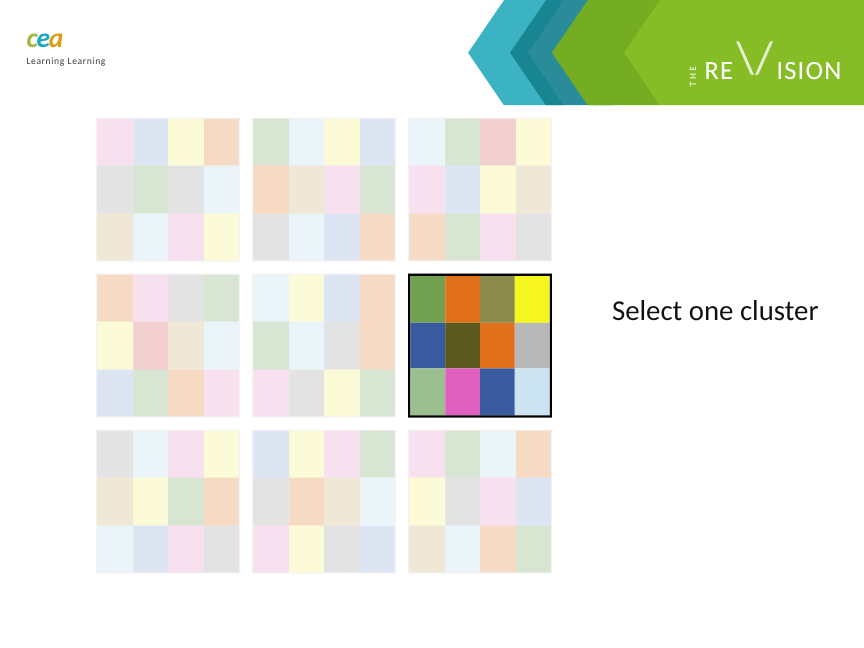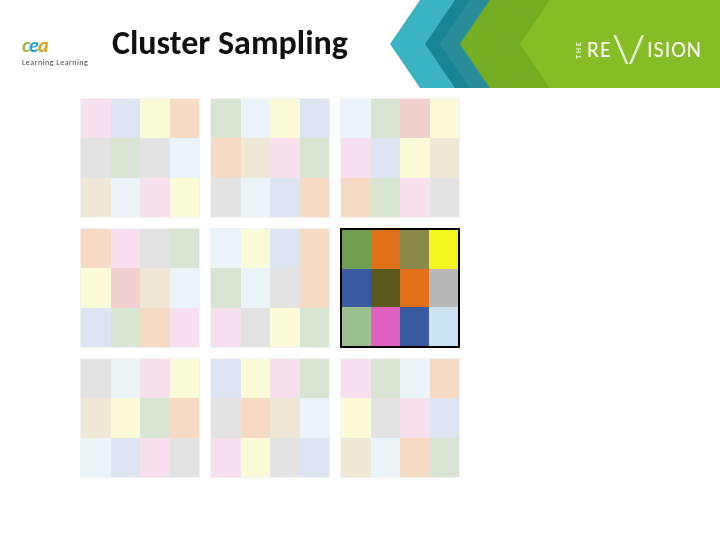--- a/index.html
+++ b/index.html
@@ -14,21 +14,21 @@
   .header {
     position: relative;
     width: 100%;
     height: 88px;
   }
   .logo {
     position: absolute;
     left: 22px;
     top: 18px;
   }
-  .logo-main { font-size: 20px; font-weight: bold; letter-spacing: -1px; margin-top: 15px; }
+  .logo-main { font-size: 23px; font-weight: bold; letter-spacing: -1px; }
   .logo-c1 { color: #a0b93a; font-style: italic; }
   .logo-c2 { color: #1ba5c8; font-style: italic; }
   .logo-c3 { color: #d8a017; font-style: italic; }
   .logo-sub { font-size: 8px; color: #444; letter-spacing: 0.5px; }
   .title {
     position: absolute;
     left: 112px;
     top: 22px;
     font-size: 34px;
     font-weight: bold;
@@ -49,21 +49,21 @@
   }
   .brand {
     position: absolute;
     right: 18px;
     top: 26px;
     color: #fff;
     font-size: 22px;
     letter-spacing: 1px;
     font-weight: 300;
     display: flex;
-    align-items: center;
+    align-items: flex-end;
   }
   .brand .the {
     writing-mode: vertical-rl;
     transform: rotate(180deg);
     font-size: 8px;
     letter-spacing: 2px;
     margin-right: 4px;
   }
   .brand .sep { font-size: 38px; font-weight: 100; margin: 0 2px; opacity: 0.8; }
   .content {
@@ -106,21 +106,20 @@
 </head>
 <body>
 
 <div class="header">
   <div class="logo">
     <div class="logo-main">
       <span class="logo-c1">c</span><span class="logo-c2">e</span><span class="logo-c3">a</span>
     </div>
     <div class="logo-sub">Learning Learning</div>
   </div>
-  <div class="title">Cluster Sampling</div>
   <div class="header-graphics">
     <svg class="chev" style="right:0" width="340" height="88">
       <polygon points="40,0 90,0 60,44 90,88 40,88 10,44" fill="#1aa6b8" opacity="0.85"></polygon>
       <polygon points="75,0 130,0 100,44 130,88 75,88 45,44" fill="#14808e" opacity="0.9"></polygon>
       <polygon points="110,0 340,0 340,88 110,88 80,44" fill="#86bc25"></polygon>
       <polygon points="110,0 170,0 140,44 170,88 110,88 80,44" fill="#6aa321" opacity="0.6"></polygon>
     </svg>
     <div class="brand">
       <span class="the">THE</span>
       <span>RE</span>
@@ -253,15 +252,15 @@
         <div class="cell" style="background: rgb(184, 184, 184);"></div>
         <div class="cell" style="background: rgb(234, 180, 214);"></div>
         <div class="cell" style="background: rgb(169, 191, 224);"></div>
         <div class="cell" style="background: rgb(214, 198, 154);"></div>
         <div class="cell" style="background: rgb(203, 227, 240);"></div>
         <div class="cell" style="background: rgb(232, 162, 108);"></div>
         <div class="cell" style="background: rgb(155, 191, 143);"></div>
       </div>
     </div>
   <div class="caption">
-    <br>
+    <span>Select one cluster</span><br>
   </div>
 </div>
 
 </body></html>

